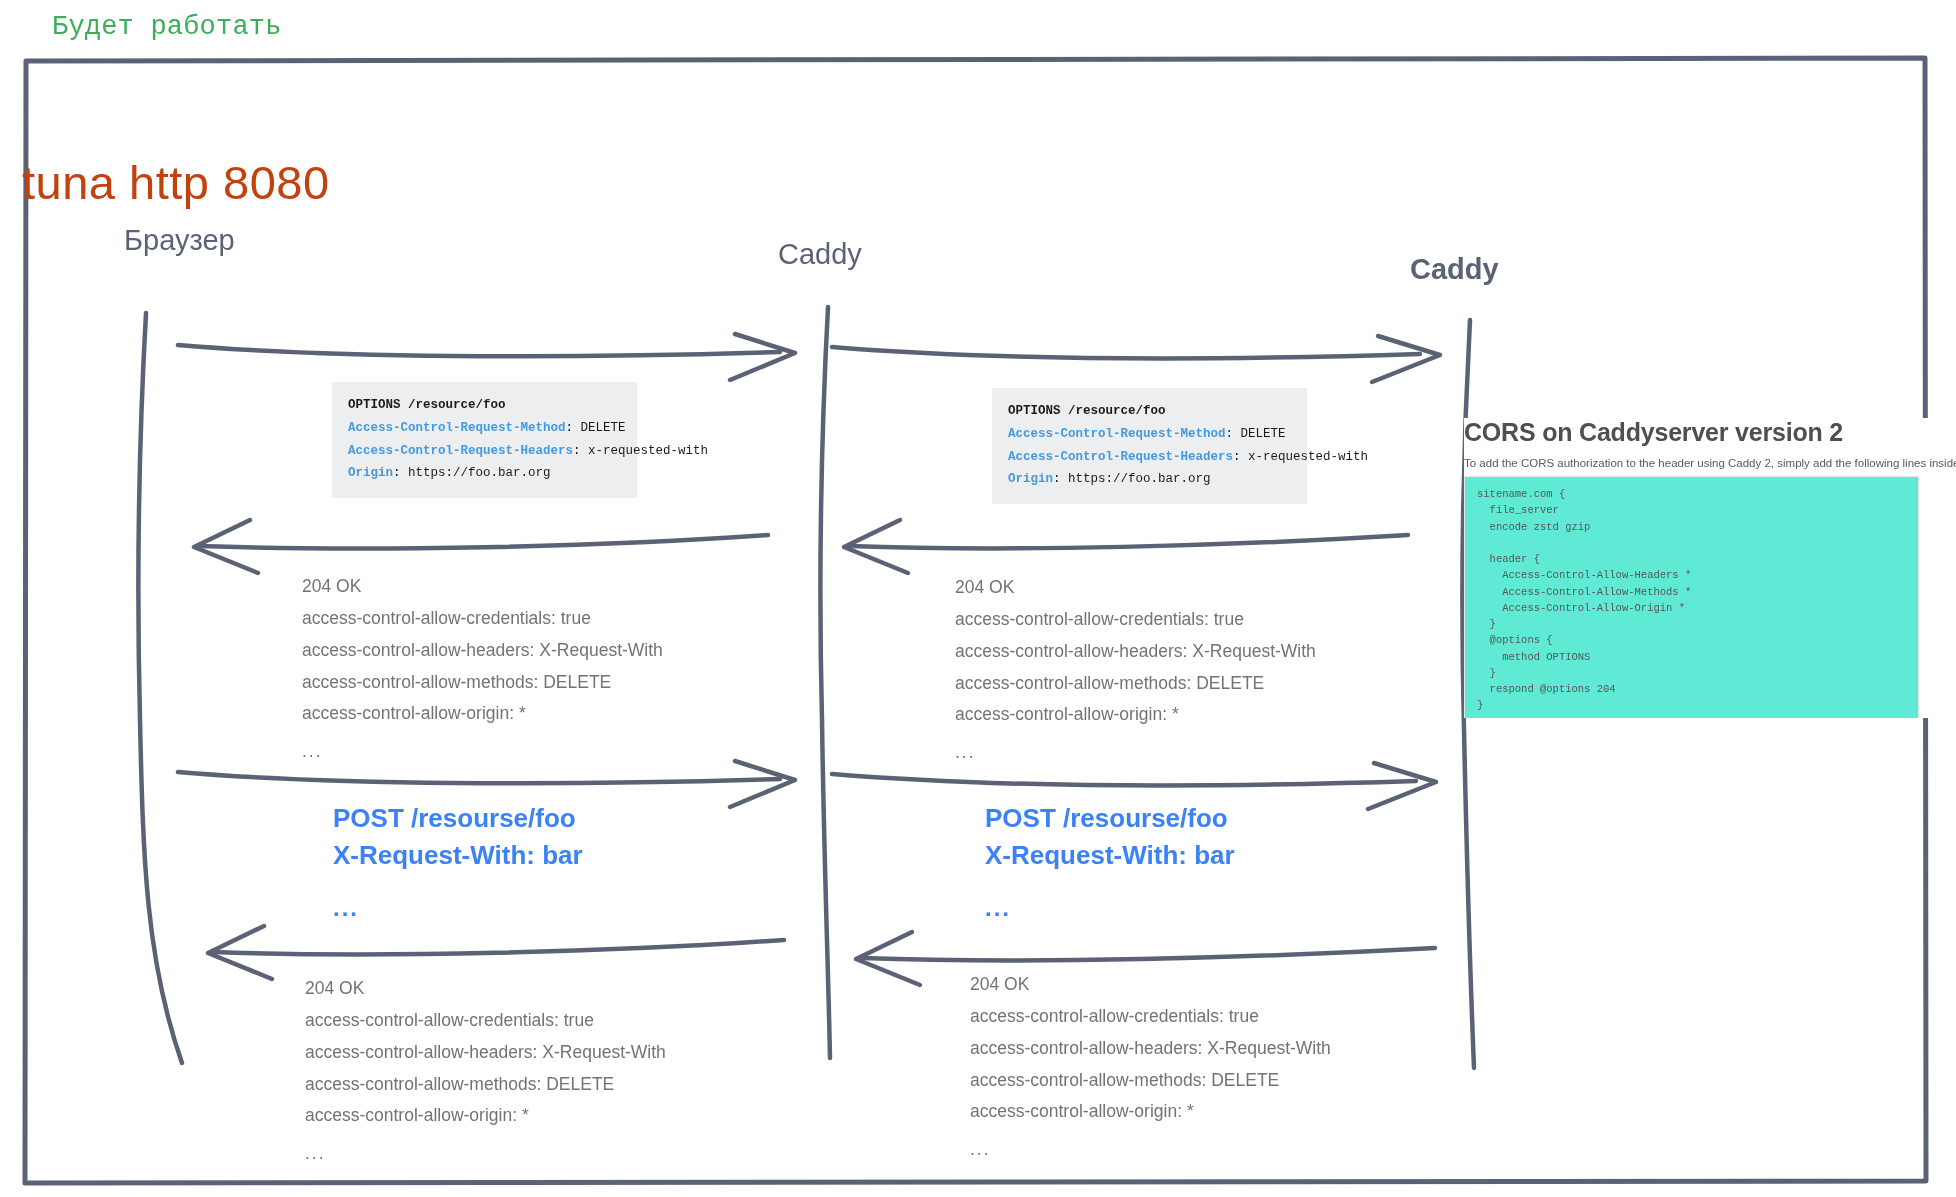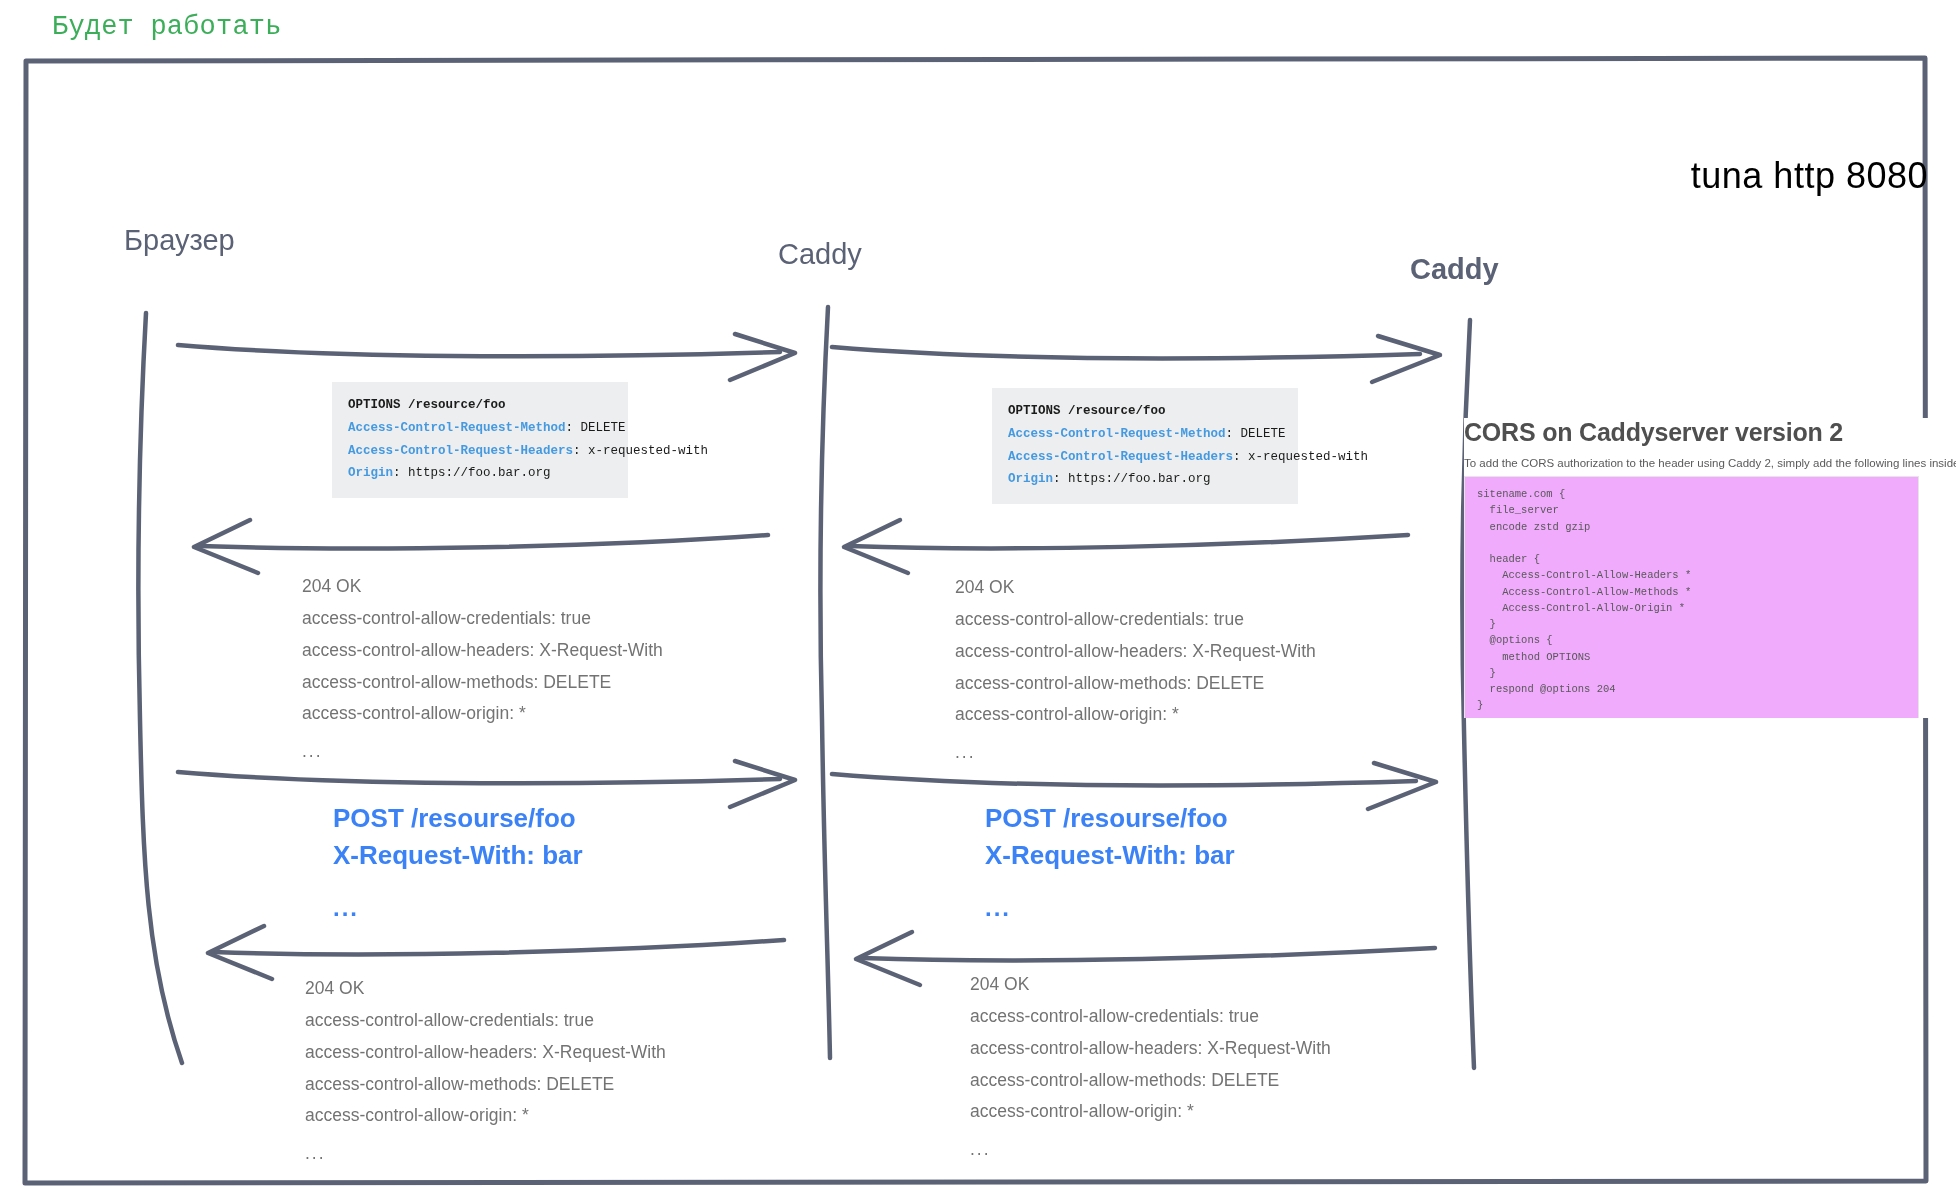--- a/index.html
+++ b/index.html
@@ -43,23 +43,23 @@
     height: 100%;
     overflow: visible;
   }
 
   
   .board-title {
     position: absolute;
     left: 0;
     top: 100px;
     width: 1906px;
-    text-align: right;
-    font-size: 36px;
-    color: #000000;
+    text-align: left;
+    font-size: 47px;
+    color: #c2410c;
     letter-spacing: 0.5px;
   }
 
   
   .lane-label {
     position: absolute;
     font-size: 29px;
     color: #5b6275;
     white-space: nowrap;
   }
@@ -75,21 +75,21 @@
     width: 1956px;
     height: 1197px;
     pointer-events: none;
   }
   .sketch-layer svg { overflow: visible; }
 
   
   .req-card {
     position: absolute;
     background: #eceeef;
-    padding: 12px 0 13px 16px;
+    padding: 12px 9px 13px 16px;
     font-family: "Liberation Mono", monospace;
     font-size: 12.5px;
     line-height: 1.82;
     color: #1b1b1b;
     white-space: pre;
   }
   .req-card .hdr-key { color: #4499e0; font-weight: bold; }
   .req-card .line-first { font-weight: bold; }
   .card-left  { left: 332px; top: 382px; width: 280px; }
   .card-mid   { left: 992px; top: 388px; width: 290px; }
@@ -145,21 +145,21 @@
     white-space: nowrap;
     letter-spacing: -0.2px;
   }
   .caddy-intro {
     font-size: 11.5px;
     color: #5a5a5a;
     margin: 0 0 7px 0;
     white-space: nowrap;
   }
   .caddy-code {
-    background: #f0abfc;
+    background: #5eead4;
     border: 1px solid #e6e6e6;
     padding: 9px 12px 10px 12px;
     font-family: "Liberation Mono", monospace;
     font-size: 10.5px;
     line-height: 1.55;
     color: #585858;
     white-space: pre;
     margin: 0;
     width: 455px;
     box-sizing: border-box;

